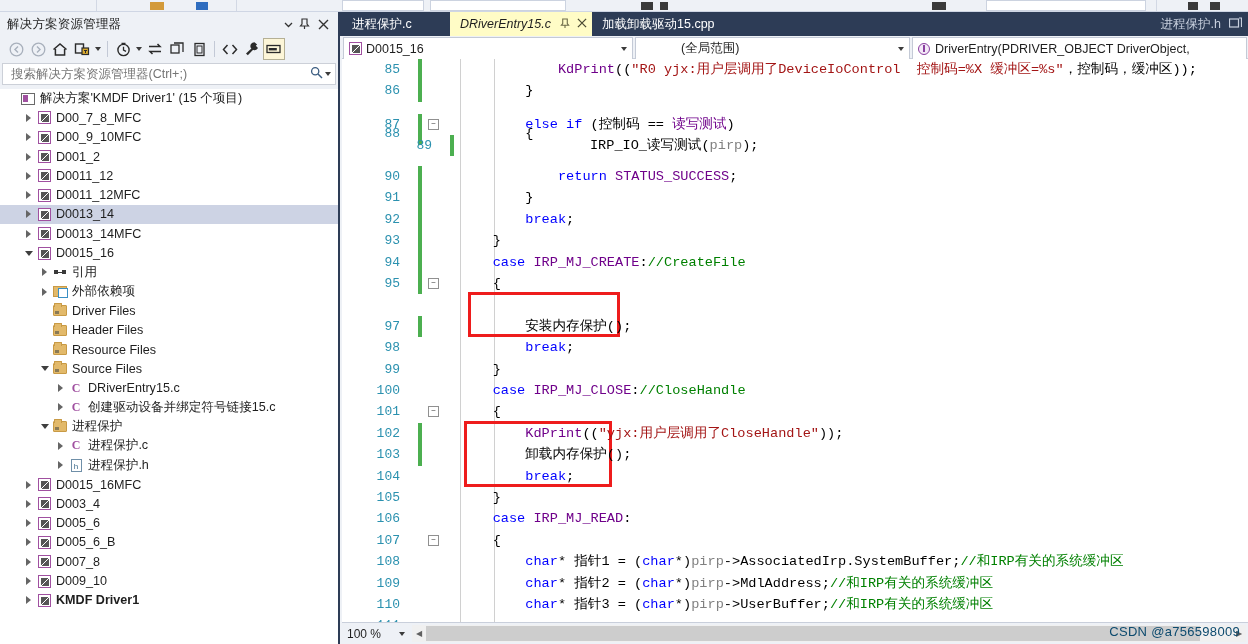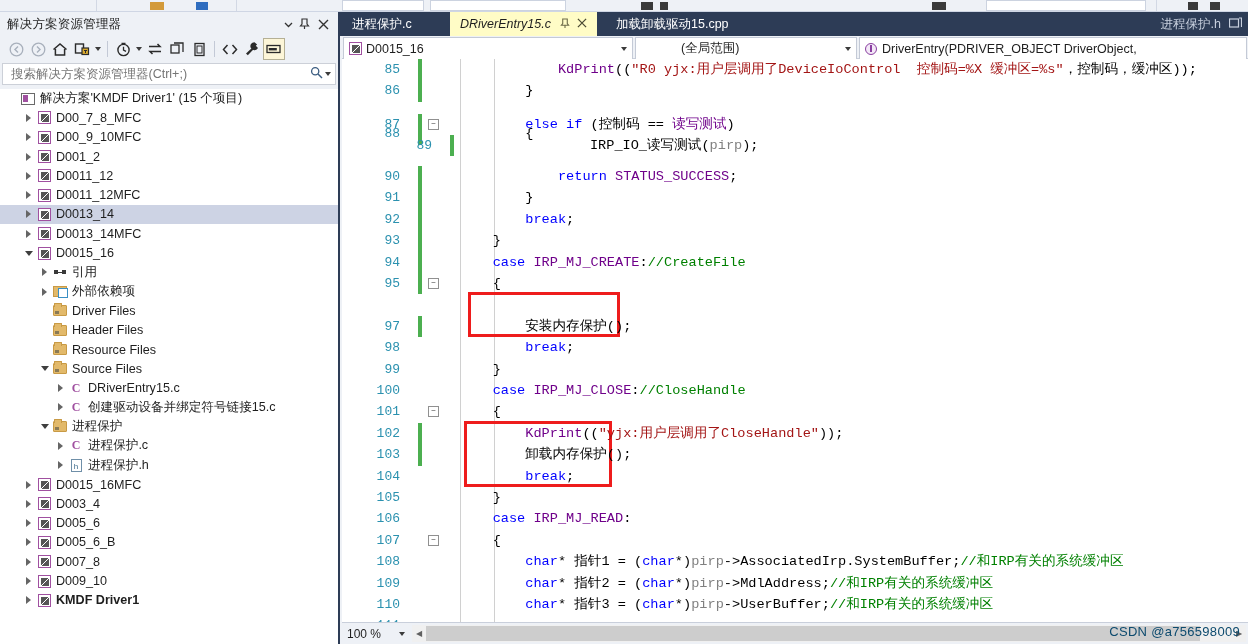--- a/index.html
+++ b/index.html
@@ -133,21 +133,21 @@
     background: #eef1f6; display: flex; align-items: stretch; border-bottom: 1px solid #c9cfdb;
   }
   .nav-dd {
     height: 23px; background: #fff; border: 1px solid #c4cad6; margin: 1px 1px 1px 1px;
     display: flex; align-items: center; padding-left: 5px; font-size: 12.5px; color: #1e1e1e;
     white-space: nowrap; overflow: hidden;
   }
   .nav-dd .ddcaret { margin-left: auto; margin-right: 5px; width:0;height:0;
      border-left:3.5px solid transparent;border-right:3.5px solid transparent;border-top:4.5px solid #3b3b3b;}
   #nav1 { width: 290px; }
-  #nav2 { width: 222px; }
+  #nav2 { width: 275px; }
   #nav3 { flex: 1; }
   .memb-ico { width:12px;height:12px;border-radius:50%;border:1.4px solid #8a3fa0;margin-right:5px;position:relative;background:#f3e8f7;}
   .memb-ico:after{content:"";position:absolute;left:4px;top:1.5px;width:1.6px;height:7px;background:#8a3fa0;}
   .projdd-ico{width:13px;height:13px;border:1.2px solid #a050a0;background:#fff;position:relative;margin-right:4px;}
   .projdd-ico:after{content:"";position:absolute;left:2px;top:2px;width:8px;height:8px;
     background: linear-gradient(135deg,#555 0 45%, transparent 45% 55%, #555 55% 100%);}
 
   
   .editor {
     position: absolute; left: 342px; top: 59px; width: 1034px; height: 563px;
@@ -614,21 +614,21 @@
         <svg width="10" height="11" viewBox="0 0 11 12">
             <path d="M3 1 L3 6 L1.5 8 L9.5 8 L8 6 L8 1 Z M5.5 8 L5.5 11" fill="none" stroke="#6c6a48" stroke-width="1.2"></path>
           </svg>
       </span>
       <span class="x">
         <svg width="10" height="10" viewBox="0 0 11 11">
             <path d="M1 1 L10 10 M10 1 L1 10" stroke="#4a4a33" stroke-width="1.4" fill="none"></path>
           </svg>
       </span>
     </div>
-    <div class="tab inactive" id="tab2" style="left:250px;margin-left:14px;">
+    <div class="tab inactive" id="tab2" style="left:250px;">
       <span>加载卸载驱动15.cpp</span>
     </div>
     <div class="tab-right">
       <span>进程保护.h</span>
       <span>
         <svg width="13" height="12" viewBox="0 0 13 12">
           <rect x="0.5" y="2" width="9" height="8" fill="none" stroke="#c8d0de" stroke-width="1.2"></rect>
           <path d="M10 1 L12.5 1 L12.5 10" fill="none" stroke="#c8d0de" stroke-width="1.2"></path>
         </svg>
       </span>

